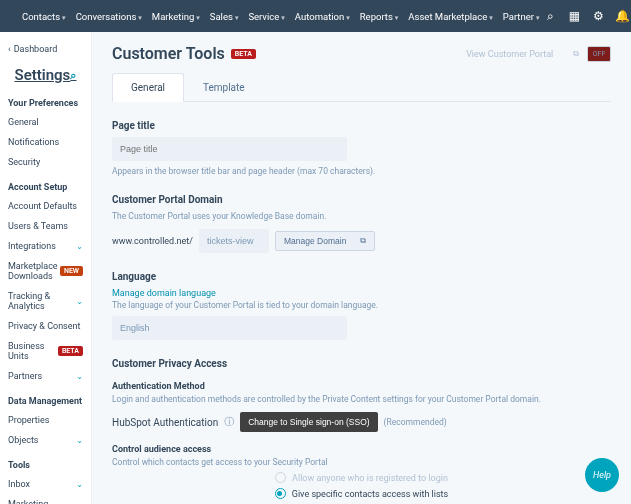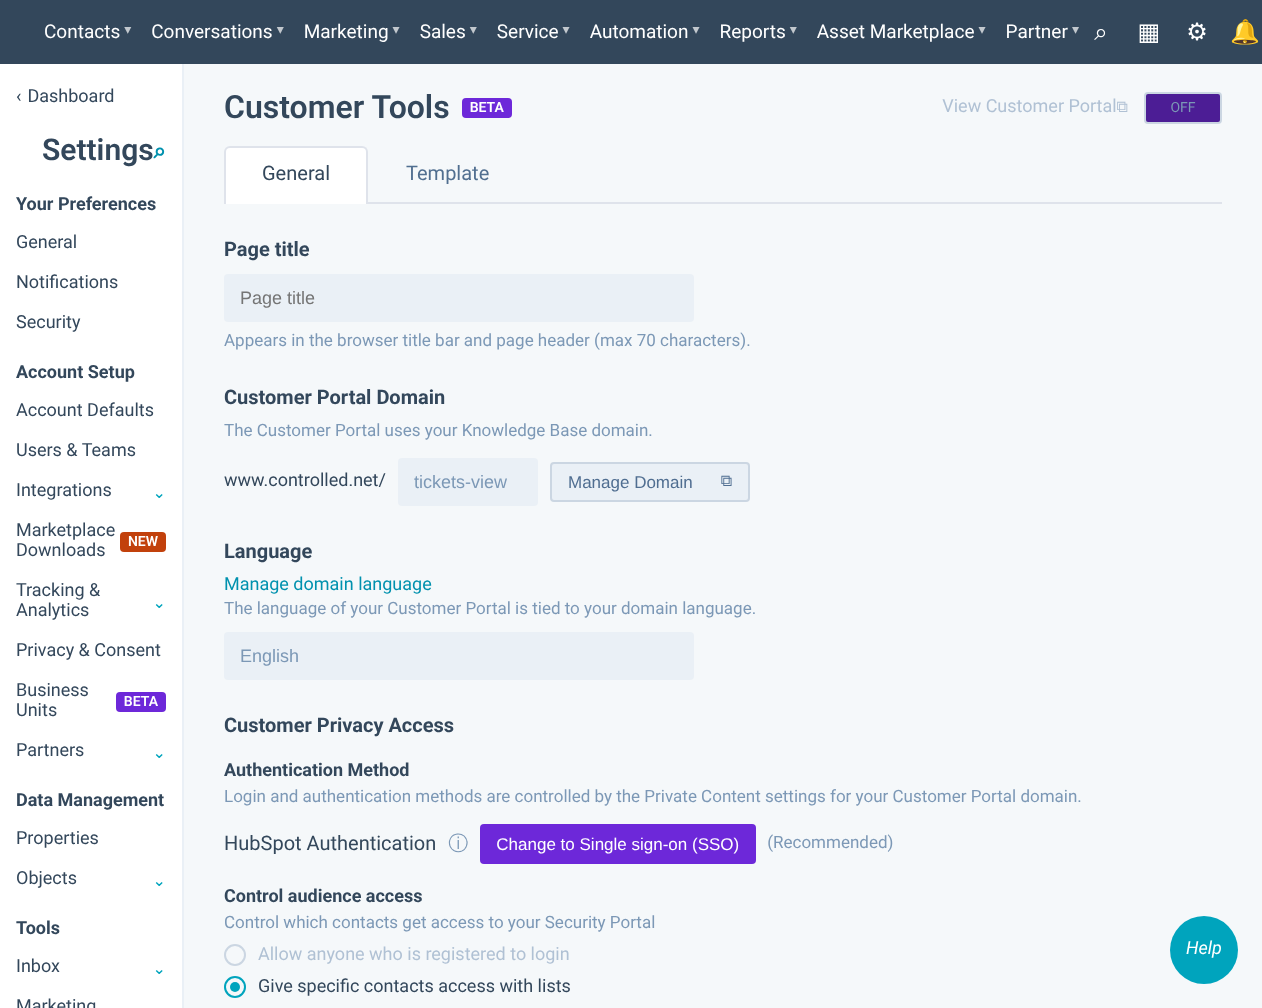--- a/index.html
+++ b/index.html
@@ -1,55 +1,55 @@
 <!DOCTYPE html>
 <html><head>
 <meta charset="utf-8">
 <style>
 * { box-sizing: border-box; margin: 0; padding: 0; }
 body { font-family: -apple-system, BlinkMacSystemFont, "Segoe UI", Roboto, sans-serif; font-size: 11px; color: #33475b; background: #f5f8fa; width: 631px; }
 .topnav { background: #33475b; color: #fff; height: 32px; display: flex; align-items: center; padding: 0 10px; }
 .topnav .logo { width: 18px; height: 18px; margin-right: 8px; }
 .topnav .nav-items { display: flex; gap: 2px; flex: 1; }
-.topnav .nav-item { font-size: 9.5px; color: #fff; display: flex; align-items: flex-start; padding: 0 4px; white-space: nowrap; }
+.topnav .nav-item { font-size: 9.5px; color: #fff; display: flex; align-items: flex-end; padding: 0 4px; white-space: nowrap; }
 .topnav .chev { font-size: 7px; margin-left: 2px; opacity: .7; }
 .topnav .right { display: flex; align-items: center; gap: 10px; }
 .topnav .icon { width: 14px; height: 14px; display: flex; align-items: center; justify-content: center; font-size: 12px; }
 .page { display: flex; }
 .sidebar { width: 92px; background: #fff; padding: 8px 0 20px 0; border-right: 1px solid #eaf0f6; }
 .back { display: flex; align-items: center; gap: 3px; font-size: 9px; padding: 4px 8px; color: #33475b; }
-.settings-h { font-size: 15px; font-weight: 600; padding: 8px 8px 4px 8px; display: flex; justify-content: flex-end; align-items: center; }
+.settings-h { font-size: 15px; font-weight: 600; padding: 8px 8px 4px 8px; display: flex; justify-content: center; align-items: center; text-decoration: underline; }
 .search-ic { color: #0091ae; font-size: 11px; }
 .sec-head { font-size: 9px; font-weight: 700; padding: 10px 8px 4px 8px; color: #33475b; }
 .side-item { font-size: 9px; padding: 5px 8px; display: flex; justify-content: space-between; align-items: center; color: #33475b; cursor: pointer; }
 .badge { font-size: 7px; padding: 1px 4px; border-radius: 2px; font-weight: 600; }
 .badge.new { background: #c2410c; color: #fff; }
-.badge.beta { background: #6d28d9; color: #fff; }
+.badge.beta { background: #b91c1c; color: #fff; }
 .caret { font-size: 8px; color: #00a4bd; }
 .main { flex: 1; padding: 12px 20px 60px 20px; }
 .title-row { display: flex; justify-content: space-between; align-items: center; margin-bottom: 10px; }
 .title-row h1 { font-size: 16px; font-weight: 600; display: flex; align-items: center; gap: 6px; }
-.view-link { font-size: 9px; color: #b0c1d4; display: flex; align-items: flex-end; gap: 0; }
-.toggle { width: 39px; height: 16px; border: 1px solid #cbd6e2; border-radius: 2px; font-size: 7px; display: flex; align-items: center; justify-content: center; color: #7c98b6; background:#4c1d95;}
+.view-link { font-size: 9px; color: #b0c1d4; display: flex; align-items: flex-end; gap: 20px; }
+.toggle { width: 24px; height: 16px; border: 1px solid #cbd6e2; border-radius: 2px; font-size: 7px; display: flex; align-items: center; justify-content: center; color: #7c98b6; background:#7f1d1d;}
 .tabs { border-bottom: 1px solid #dfe3eb; display: flex; gap: 0; }
 .tab { padding: 8px 18px; font-size: 10px; color: #516f90; border: 1px solid transparent; border-bottom: none; cursor:pointer;}
 .tab.active { border-color: #dfe3eb; border-radius: 3px 3px 0 0; background: #fff; color: #33475b; position: relative; }
 .tab.active::after { content:""; position:absolute; left:0; right:0; bottom:-1px; height:1px; background:#fff;}
 .section { margin-top: 18px; }
 .sec-title { font-size: 10px; font-weight: 700; margin-bottom: 6px; }
 .input { background: #eaf0f6; border: none; padding: 7px 8px; font-size: 9px; color: #7c98b6; width: 235px; border-radius: 2px; }
 .help { font-size: 8.5px; color: #7c98b6; margin-top: 5px; }
 .link { color: #0091ae; cursor:pointer; }
 .inline-row { display: flex; align-items: center; gap: 6px; }
 .domain-label { font-size: 9px; }
 .btn-outline { border: 1px solid #cbd6e2; background: #eaf0f6; font-size: 8.5px; padding: 4px 8px; border-radius: 2px; color: #506e91; display:flex; align-items:center; gap:14px; cursor:pointer;}
-.btn-blue { background: #6d28d9; color: #fff; border:none; font-size: 8.5px; padding: 5px 8px; border-radius: 2px; cursor:pointer;}
+.btn-blue { background: #404040; color: #fff; border:none; font-size: 8.5px; padding: 5px 8px; border-radius: 2px; cursor:pointer;}
 .rec { font-size: 8.5px; color: #7c98b6; }
 .sub-title { font-size: 9px; font-weight: 700; margin-top: 12px; margin-bottom: 3px; }
-.radio-row { display: flex; align-items: center; gap: 6px; font-size: 9px; margin: 5px 0; }
+.radio-row { display: flex; align-items: center; gap: 6px; font-size: 9px; margin: 5px 0; justify-content: center; }
 .radio { width: 11px; height: 11px; border-radius: 50%; border: 1.5px solid #cbd6e2; display:inline-block; position:relative;}
 .radio.checked { border-color: #00a4bd; }
 .radio.checked::after { content:""; position:absolute; width:5px; height:5px; background:#00a4bd; border-radius:50%; top:1.5px; left:1.5px;}
 .disabled-text { color: #b0c1d4; }
 .help-bubble { position: fixed; bottom: 12px; right: 12px; width: 34px; height: 34px; border-radius: 50%; background: #00a4bd; color:#fff; display:flex; align-items:center; justify-content:center; font-size:9px;font-style:italic; }
 .info-ic { color:#7c98b6; font-size:10px;}
 .ext-ic { font-size:8px;}
 </style>
 </head>
 <body>

